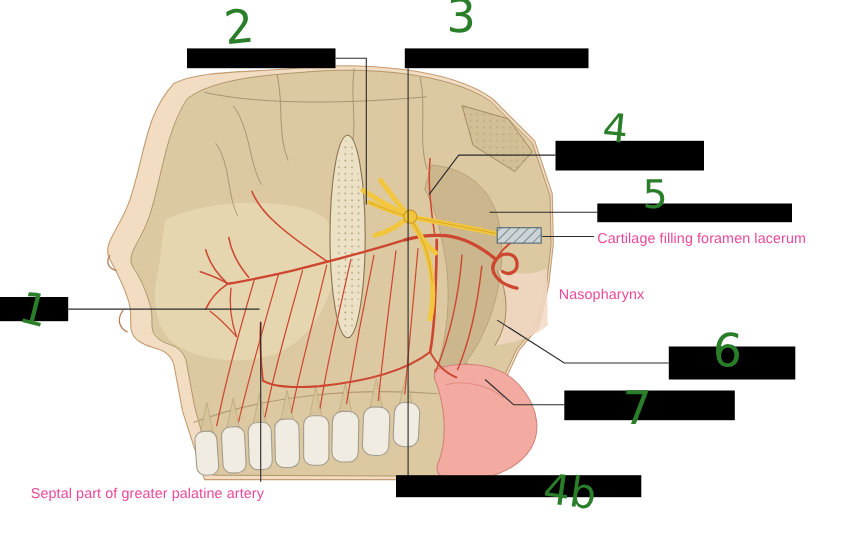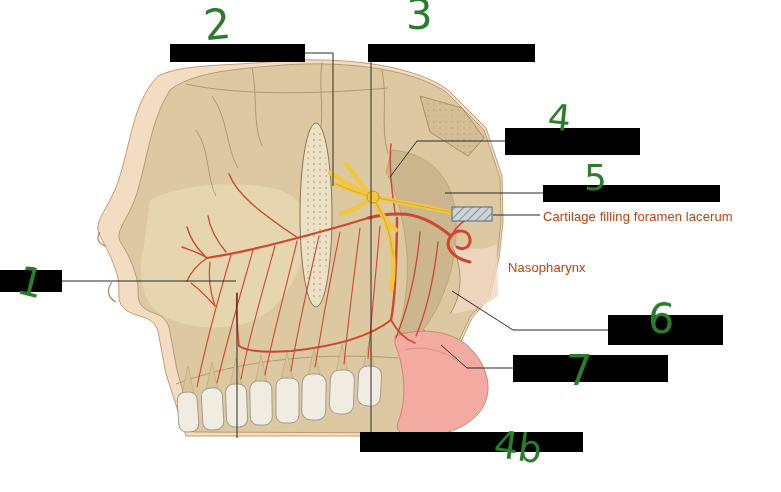--- a/index.html
+++ b/index.html
@@ -3,21 +3,21 @@
 <meta charset="utf-8">
 <style>
   html,body{margin:0;padding:0;background:#fff}
   .canvas{
     position:relative;width:781px;height:492px;background:#ffffff;
     overflow:hidden;font-family:"Liberation Sans",sans-serif;
   }
   .art{position:absolute;left:0;top:0;z-index:1}
   .bar{position:absolute;background:#000;z-index:2}
   .lbl{
-    position:absolute;z-index:3;font-size:13px;color:#c2410c;
+    position:absolute;z-index:3;font-size:13px;color:#ec4899;
     white-space:nowrap;letter-spacing:.1px;
   }
   .lbl.i{}
   .ink{
     position:absolute;z-index:4;color:#2a7e2a;font-size:38px;line-height:1;
     font-family:"DejaVu Sans",sans-serif;transform-origin:center;
     user-select:none;
   }
 </style>
 </head>
@@ -169,20 +169,21 @@
   <div class="bar" style="left:170px;top:44px;width:135px;height:18px"></div>
   <div class="bar" style="left:368px;top:44px;width:167px;height:18px"></div>
   <div class="bar" style="left:505px;top:128px;width:135px;height:27px"></div>
   <div class="bar" style="left:543px;top:185px;width:177px;height:17px"></div>
   <div class="bar" style="left:608px;top:315px;width:115px;height:30px"></div>
   <div class="bar" style="left:513px;top:355px;width:155px;height:27px"></div>
   <div class="bar" style="left:360px;top:432px;width:223px;height:20px"></div>
 
   <div class="lbl" style="left:543px;top:209px">Cartilage filling foramen lacerum</div>
   <div class="lbl i" style="left:508px;top:260px">Nasopharynx</div>
+  <div class="lbl" style="left:28px;top:441px">Septal part of greater palatine artery</div>
 
   <span class="ink" style="left:18px;top:262px;font-size:40px;transform:rotate(14deg)">1</span>
   <span class="ink" style="left:204px;top:4px;font-size:42px;transform:rotate(-6deg)">2</span>
   <span class="ink" style="left:406px;top:-6px;font-size:42px">3</span>
   <span class="ink" style="left:548px;top:100px;font-size:36px;transform:rotate(6deg)">4</span>
   <span class="ink" style="left:584px;top:160px;font-size:36px">5</span>
   <span class="ink" style="left:648px;top:298px;font-size:42px;transform:rotate(4deg)">6</span>
   <span class="ink" style="left:566px;top:350px;font-size:42px">7</span>
   <span class="ink" style="left:494px;top:428px;font-size:38px;transform:rotate(8deg)">4b</span>
 

